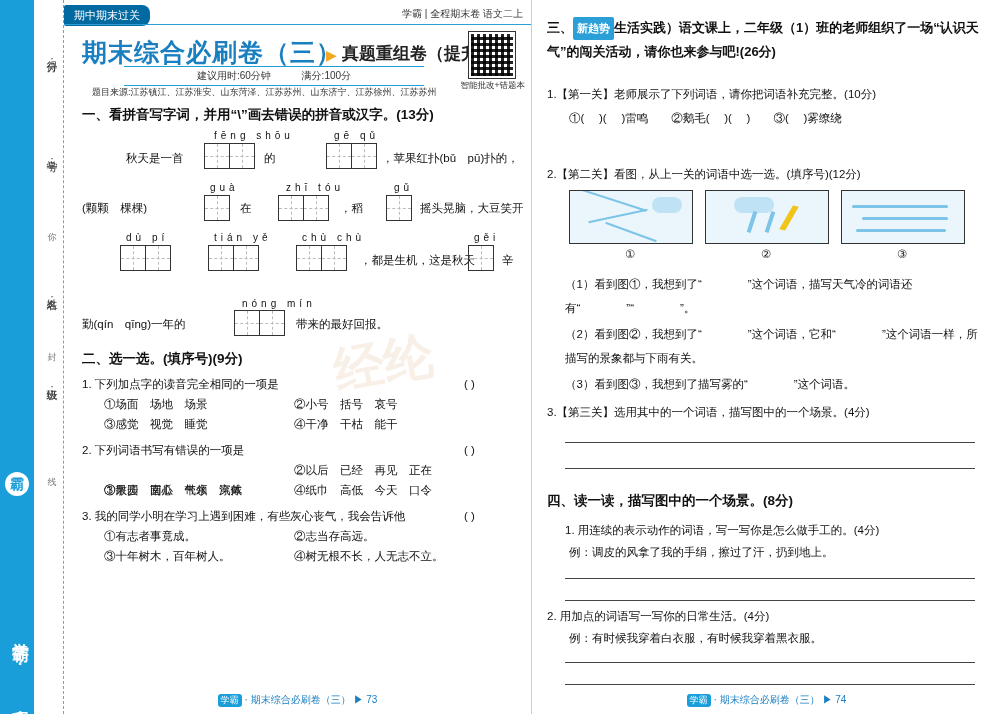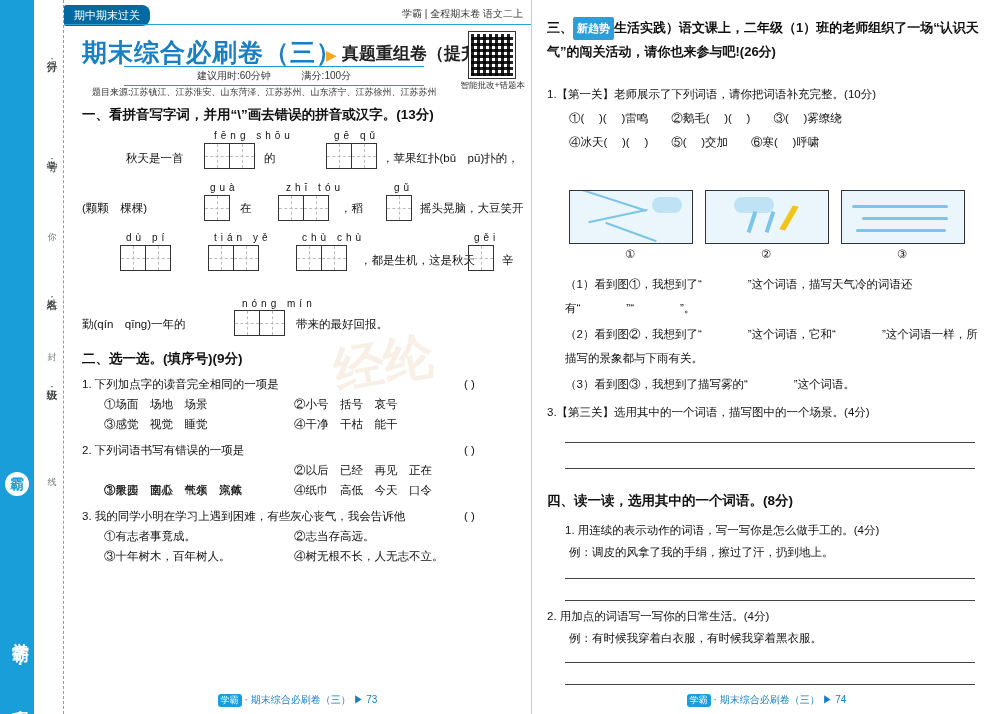--- a/index.html
+++ b/index.html
@@ -301,22 +301,22 @@
     </div>
 
     <div class="col-right">
 
       <div class="txt" style="left:14px; top:16px; width:445px; font-size:13px; font-weight:bold; line-height:23px;">
         <span>三、</span><span class="tag-blue">新趋势</span><span>生活实践）语文课上，二年级（1）班的老师组织了一场“认识天气”的闯关活动，请你也来参与吧!(26分)</span>
       </div>
 
       <div class="txt" style="left:14px; top:86px; width:445px;">1.【第一关】老师展示了下列词语，请你把词语补充完整。(10分)</div>
       <div class="txt" style="left:36px; top:110px; width:420px;">①(  　)(  　)雷鸣　　②鹅毛(  　)(  　)　　③(  　)雾缭绕</div>
-      <div class="txt" style="left:36px; top:134px; width:420px;">④冰天(  　)(  　)　　⑤(  　)交加　　⑥寒(  　)呼啸</div>
-
+
+      <div class="txt" style="left:14px; top:166px; width:445px;">2.【第二关】看图，从上一关的词语中选一选。(填序号)(12分)</div>
 
       <div class="pic" style="left:36px; top:190px; width:124px; height:54px;">
         <div class="l" style="left:8px; top:8px; width:70px; height:2px; transform:rotate(18deg);"></div>
         <div class="l" style="left:18px; top:24px; width:60px; height:2px; transform:rotate(-12deg);"></div>
         <div class="l" style="left:34px; top:40px; width:54px; height:2px; transform:rotate(20deg);"></div>
         <div class="l" style="left:82px; top:6px; width:30px; height:16px; border-radius:10px; background:#bfe3f5;"></div>
       </div>
       <div class="pic" style="left:172px; top:190px; width:124px; height:54px;">
         <div class="l" style="left:28px; top:6px; width:40px; height:16px; border-radius:10px; background:#bfe3f5;"></div>
         <div class="l" style="left:44px; top:20px; width:4px; height:22px; transform:rotate(18deg);"></div>
@@ -333,21 +333,21 @@
       <div class="txt" style="left:364px; top:246px;">③</div>
 
       <div class="txt" style="left:32px; top:272px; width:424px; line-height:24px;">（1）看到图①，我想到了“　　　　”这个词语，描写天气冷的词语还有“　　　　”“　　　　”。</div>
       <div class="txt" style="left:32px; top:322px; width:424px; line-height:24px;">（2）看到图②，我想到了“　　　　”这个词语，它和“　　　　”这个词语一样，所描写的景象都与下雨有关。</div>
       <div class="txt" style="left:32px; top:372px; width:424px; line-height:24px;">（3）看到图③，我想到了描写雾的“　　　　”这个词语。</div>
 
       <div class="txt" style="left:14px; top:404px; width:445px;">3.【第三关】选用其中的一个词语，描写图中的一个场景。(4分)</div>
       <div class="blank-line" style="left:32px; top:442px; width:410px;"></div>
       <div class="blank-line" style="left:32px; top:468px; width:410px;"></div>
 
-      <div class="sec-h" style="left:14px; top:492px;">四、读一读，选用其中的一个词语。(8分)</div>
+      <div class="sec-h" style="left:14px; top:492px;">四、读一读，描写图中的一个场景。(8分)</div>
       <div class="txt" style="left:32px; top:522px; width:445px;">1. 用连续的表示动作的词语，写一写你是怎么做手工的。(4分)</div>
       <div class="txt" style="left:36px; top:544px; width:425px;">例：调皮的风拿了我的手绢，擦过了汗，扔到地上。</div>
       <div class="blank-line" style="left:32px; top:578px; width:410px;"></div>
       <div class="blank-line" style="left:32px; top:600px; width:410px;"></div>
 
       <div class="txt" style="left:14px; top:608px; width:445px;">2. 用加点的词语写一写你的日常生活。(4分)</div>
       <div class="txt" style="left:36px; top:630px; width:425px;">例：有时候我穿着白衣服，有时候我穿着黑衣服。</div>
       <div class="blank-line" style="left:32px; top:662px; width:410px;"></div>
       <div class="blank-line" style="left:32px; top:684px; width:410px;"></div>
 

